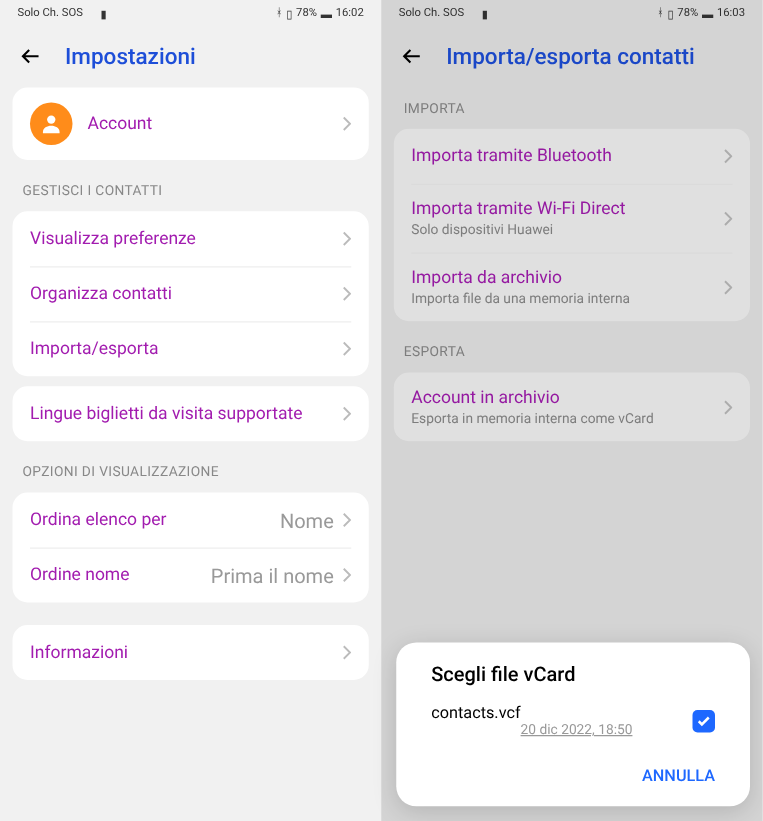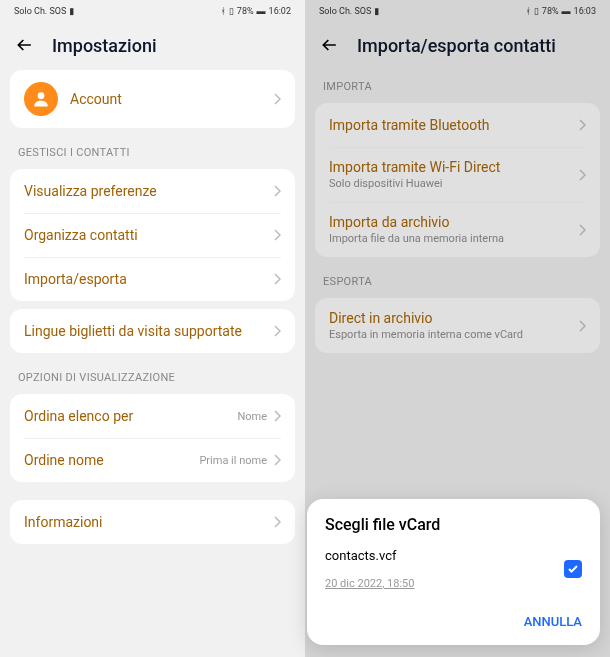--- a/index.html
+++ b/index.html
@@ -1,42 +1,42 @@
 <!DOCTYPE html>
 <html><head>
 <meta charset="utf-8">
 <style>
   * { box-sizing: border-box; margin: 0; padding: 0; font-family: -apple-system, BlinkMacSystemFont, "Segoe UI", Roboto, Arial, sans-serif; }
   body { background: #f5f5f5; width: 610px; height: 657px; display: flex; }
   .screen { width: 305px; height: 657px; background: #f1f1f1; position: relative; display: flex; flex-direction: column; }
   .screen-right { background: #e6e6e6; }
   .status-bar { height: 18px; display: flex; justify-content: space-between; align-items: center; padding: 0 14px; font-size: 9px; color: #333; margin-top: 2px; }
-  .status-left { display: flex; align-items: center; gap: 3px; }
+  .status-left { display: flex; align-items: center; gap: 14px; }
   .status-right { display: flex; align-items: center; gap: 3px; }
   .header { display: flex; align-items: center; padding: 14px 14px 10px; gap: 16px; }
   .back-icon { width: 22px; height: 22px; display: flex; align-items: center; justify-content: center; cursor: pointer; }
   .back-icon svg { width: 20px; height: 20px; }
-  .header-title { font-size: 18px; font-weight: 500; color: #0f172a; }
+  .header-title { font-size: 18px; font-weight: 500; color: #1d4ed8; }
   .section-title { font-size: 11px; color: #888; padding: 14px 18px 6px; letter-spacing: 0.3px; }
   .card { background: #fff; border-radius: 12px; margin: 4px 10px; overflow: hidden; }
   .row { display: flex; align-items: center; padding: 12px 14px; position: relative; min-height: 44px; cursor: pointer; }
   .row + .row::before { content: ""; position: absolute; top: 0; left: 14px; right: 14px; height: 1px; background: #eee; }
   .row-main { flex: 1; display: flex; flex-direction: column; }
-  .row-label { font-size: 14px; color: #a16207; }
+  .row-label { font-size: 14px; color: #a21caf; }
   .row-sub { font-size: 11px; color: #888; margin-top: 2px; }
-  .row-value { font-size: 11px; color: #999; margin-right: 6px; }
+  .row-value { font-size: 16px; color: #999; margin-right: 6px; }
   .chevron { color: #bbb; flex-shrink: 0; }
   .chevron svg { width: 8px; height: 12px; display: block; }
   .avatar { width: 34px; height: 34px; border-radius: 50%; background: #ff8c1a; display: flex; align-items: center; justify-content: center; margin-right: 12px; flex-shrink: 0; }
   .avatar svg { width: 20px; height: 20px; }
   .overlay { position: absolute; inset: 0; background: rgba(0,0,0,0.08); pointer-events: none; }
-  .dialog { position: absolute; left: 2px; right: 10px; bottom: 12px; background: #fff; border-radius: 16px; padding: 16px 18px 10px; box-shadow: 0 4px 20px rgba(0,0,0,0.15); }
+  .dialog { position: absolute; left: 12px; right: 10px; bottom: 12px; background: #fff; border-radius: 16px; padding: 16px 28px 10px; box-shadow: 0 4px 20px rgba(0,0,0,0.15); }
   .dialog-title { font-size: 16px; font-weight: 500; margin-bottom: 14px; }
   .file-row { display: flex; align-items: center; justify-content: space-between; margin-bottom: 14px; }
-  .file-info { display: flex; flex-direction: column; }
+  .file-info { display: flex; flex-direction: row; }
   .file-name { font-size: 13px; color: #000; }
   .file-date { font-size: 11px; color: #999; margin-top: 14px; text-decoration: underline; }
   .checkbox { width: 18px; height: 18px; border-radius: 4px; background: #1e68ff; display: flex; align-items: center; justify-content: center; }
   .checkbox svg { width: 12px; height: 12px; }
   .dialog-actions { display: flex; border-top: 0; }
   .dialog-btn { flex: 1; text-align: right; padding: 10px 0 6px; font-size: 13px; font-weight: 500; color: #1e68ff; cursor: pointer; position: relative; }
   .dialog-btn + .dialog-btn::before { content: ""; position: absolute; left: 0; top: 10px; bottom: 8px; width: 1px; background: #ddd; }
 </style>
 </head>
 <body>
@@ -229,21 +229,21 @@
             <path d="M2 1l5 5-5 5"></path>
           </svg>
         </span>
     </div>
   </div>
 
   <div class="section-title">ESPORTA</div>
   <div class="card" style="background:#f3f3f3">
     <div class="row">
       <div class="row-main">
-        <span class="row-label">Direct in archivio</span>
+        <span class="row-label">Account in archivio</span>
         <span class="row-sub">Esporta in memoria interna come vCard</span>
       </div>
       <span class="chevron">
           <svg viewBox="0 0 8 12" fill="none" stroke="currentColor" stroke-width="1.5">
             <path d="M2 1l5 5-5 5"></path>
           </svg>
         </span>
     </div>
   </div>
 

